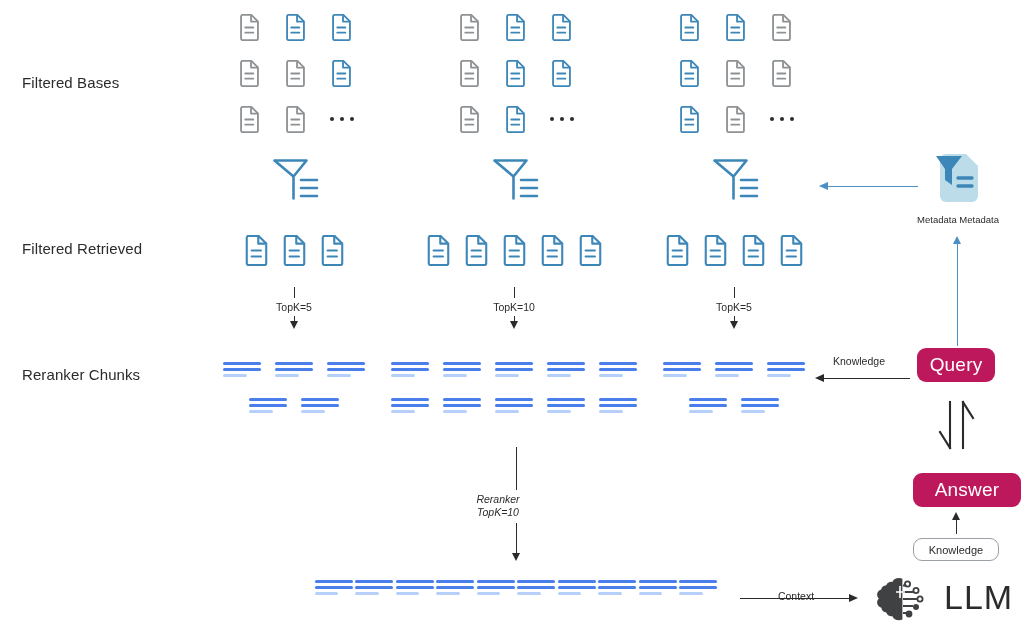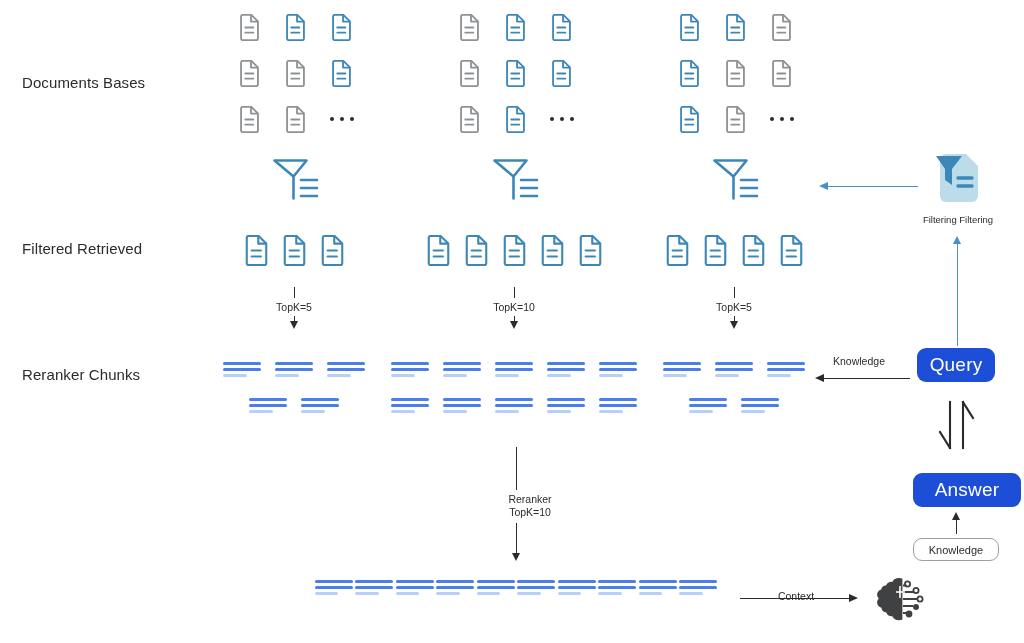--- a/index.html
+++ b/index.html
@@ -55,21 +55,21 @@
     font-size: 10.5px;
     color: #2b2b2b;
     text-align: center;
     white-space: nowrap;
     line-height: 13px;
   }
 
   
   .pill {
     position: absolute;
-    background: #1d4ed8;
+    background: #be185d;
     color: #ffffff;
     border-radius: 9px;
     display: flex; align-items: center; justify-content: center;
     font-size: 19px;
     letter-spacing: .2px;
   }
   .pill-outline {
     position: absolute;
     background: #ffffff;
     color: #2b2b2b;
@@ -93,21 +93,21 @@
     color: #2b2b2b;
     letter-spacing: 1px;
   }
   .icon-abs { position: absolute; }
 </style>
 </head>
 <body>
 
 <div id="canvas">
 
-  <div class="row-label" style="left:22px; top:74px;">Documents Bases</div>
+  <div class="row-label" style="left:22px; top:74px;">Filtered Bases</div>
   <div class="row-label" style="left:22px; top:240px;">Filtered Retrieved</div>
   <div class="row-label" style="left:22px; top:366px;">Reranker Chunks</div>
 
   <div id="kb-layer">
       <div class="doc" style="left: 238px; top: 14px;">
         <svg width="23" height="27" viewBox="0 0 24 28">
     <path d="M3.2 2.4a1.6 1.6 0 0 1 1.6-1.6h9.1l6.9 6.9v17.9a1.6 1.6 0 0 1-1.6 1.6H4.8a1.6 1.6 0 0 1-1.6-1.6V2.4z" fill="none" stroke="#8e9295" stroke-width="1.9" stroke-linejoin="round"></path>
     <path d="M13.6 1.2v6.6h6.8" fill="none" stroke="#8e9295" stroke-width="1.9" stroke-linejoin="round"></path>
     <path d="M7.6 14h8.4M7.6 19.4h8.4" stroke="#8e9295" stroke-width="1.9" stroke-linecap="round"></path>
   </svg>
@@ -507,21 +507,21 @@
         <div class="ln c"></div>
       </div>
       <div class="chunk" style="left: 741px; top: 398px; width: 38px;">
         <div class="ln a"></div>
         <div class="ln b"></div>
         <div class="ln c"></div>
       </div>
     </div>
 
   <div class="vline" style="left:516px; top:447px; height:43px;"></div>
-  <div class="edge-label" style="left:480px; top:493px; width:100px;">
+  <div class="edge-label" style="left:448px; top:493px; width:100px;font-style:italic;">
     <span>Reranker</span><br>
     <span>TopK=10</span>
   </div>
   <div class="vline" style="left:516px; top:523px; height:32px;"></div>
   <div class="arrowhead ah-down" style="left:512px; top:553px;"></div>
 
   <div id="final-chunks-layer">
       <div class="chunk" style="left: 314.75px; top: 580px; width: 38px;">
         <div class="ln a"></div>
         <div class="ln b"></div>
@@ -585,29 +585,30 @@
         <circle cx="31.5" cy="12" r="2.6" fill="none" stroke="#3f4143" stroke-width="1.8"></circle>
         <circle cx="40" cy="18.5" r="2.6" fill="none" stroke="#3f4143" stroke-width="1.8"></circle>
         <circle cx="44" cy="27" r="2.6" fill="none" stroke="#3f4143" stroke-width="1.8"></circle>
         <circle cx="40" cy="35" r="3"></circle>
         <circle cx="33" cy="42" r="3.4"></circle>
         <path d="M27 13.5h3.5M27 20h10.5M27 27h14M27 34h10M27 41h3" stroke="#3f4143" stroke-width="1.8" fill="none"></path>
         <path d="M20 20h9M24 14v12" stroke="#ffffff" stroke-width="1.6" fill="none"></path>
       </g>
     </svg>
   </div>
+  <div class="llm-text" style="left:944px; top:578px;">LLM</div>
 
   <div class="icon-abs" style="left:932px; top:152px;">
     <svg width="52" height="54" viewBox="0 0 52 54">
       <path d="M8 8a6 6 0 0 1 6-6h20l12 12v30a6 6 0 0 1-6 6H14a6 6 0 0 1-6-6V8z" fill="#bcdcea"></path>
       <path d="M26 26h14M26 34h14" stroke="#3d87b8" stroke-width="3.4" stroke-linecap="round"></path>
       <path d="M4 4h26L20 17v16l-7-5V17L4 4z" fill="#3d87b8"></path>
     </svg>
   </div>
-  <div class="caption" style="left:898px; top:214px; width:120px;">Filtering Filtering</div>
+  <div class="caption" style="left:898px; top:214px; width:120px;">Metadata Metadata</div>
 
   <div class="hline blue" style="left:828px; top:186px; width:90px;"></div>
   <div class="arrowhead ah-left blue" style="left:819px; top:182px;"></div>
 
   <div class="vline blue" style="left:957px; top:243px; height:103px;"></div>
   <div class="arrowhead ah-up blue" style="left:953px; top:236px;"></div>
 
   <div class="pill" style="left:917px; top:348px; width:78px; height:34px;">Query</div>
 
   <div class="edge-label" style="left:822px; top:355px; width:74px;">Knowledge</div>

